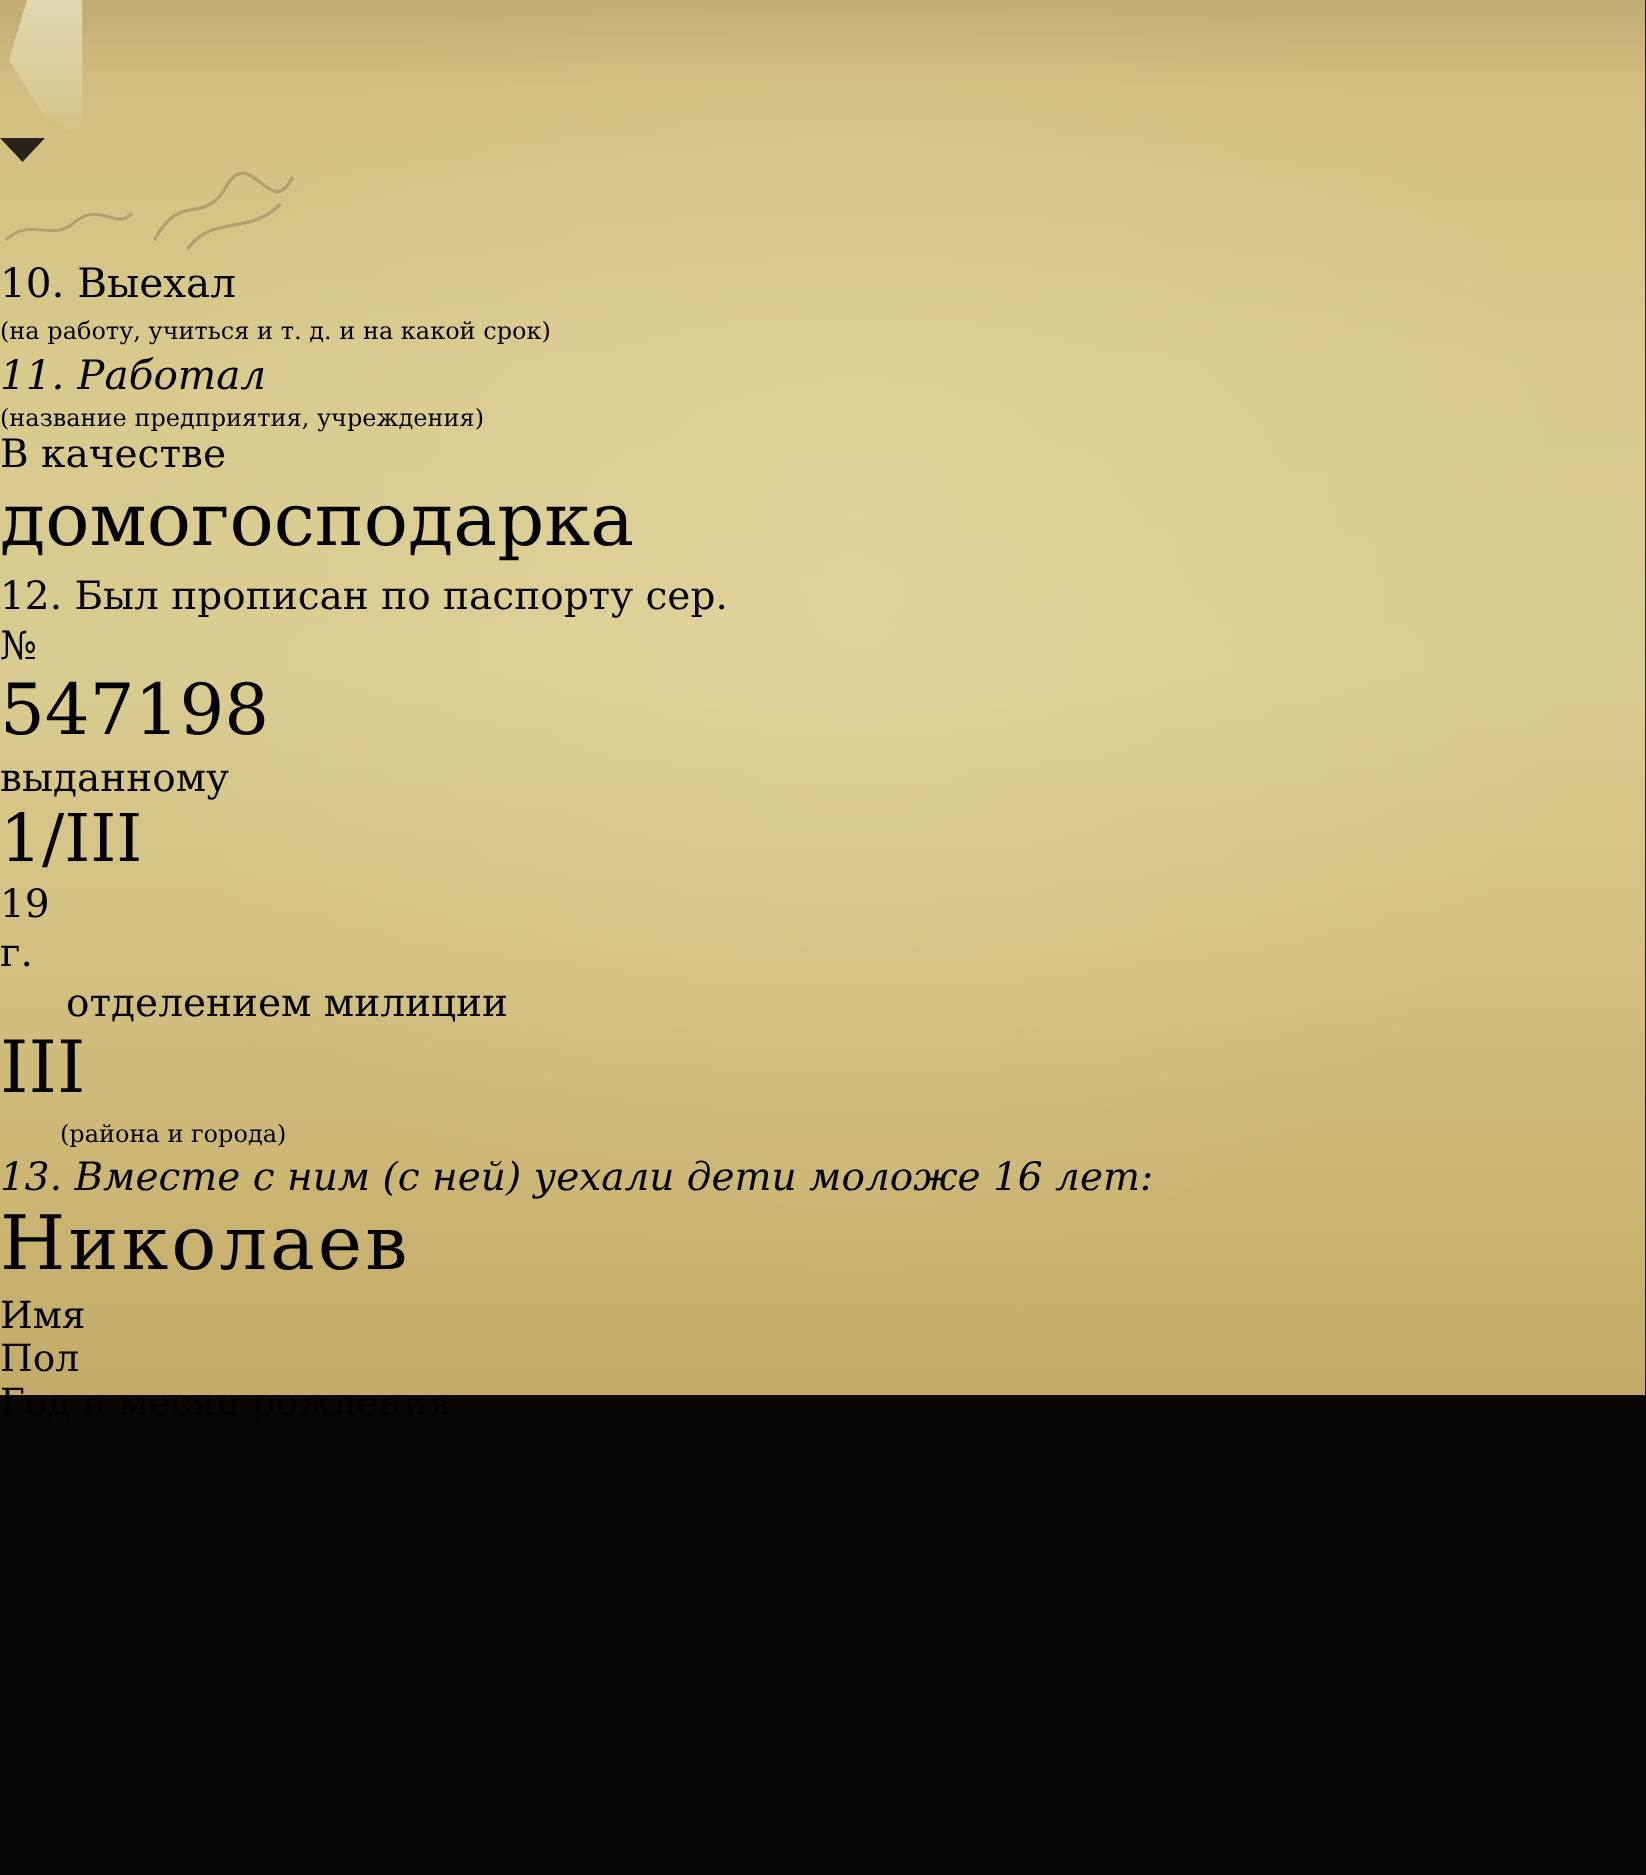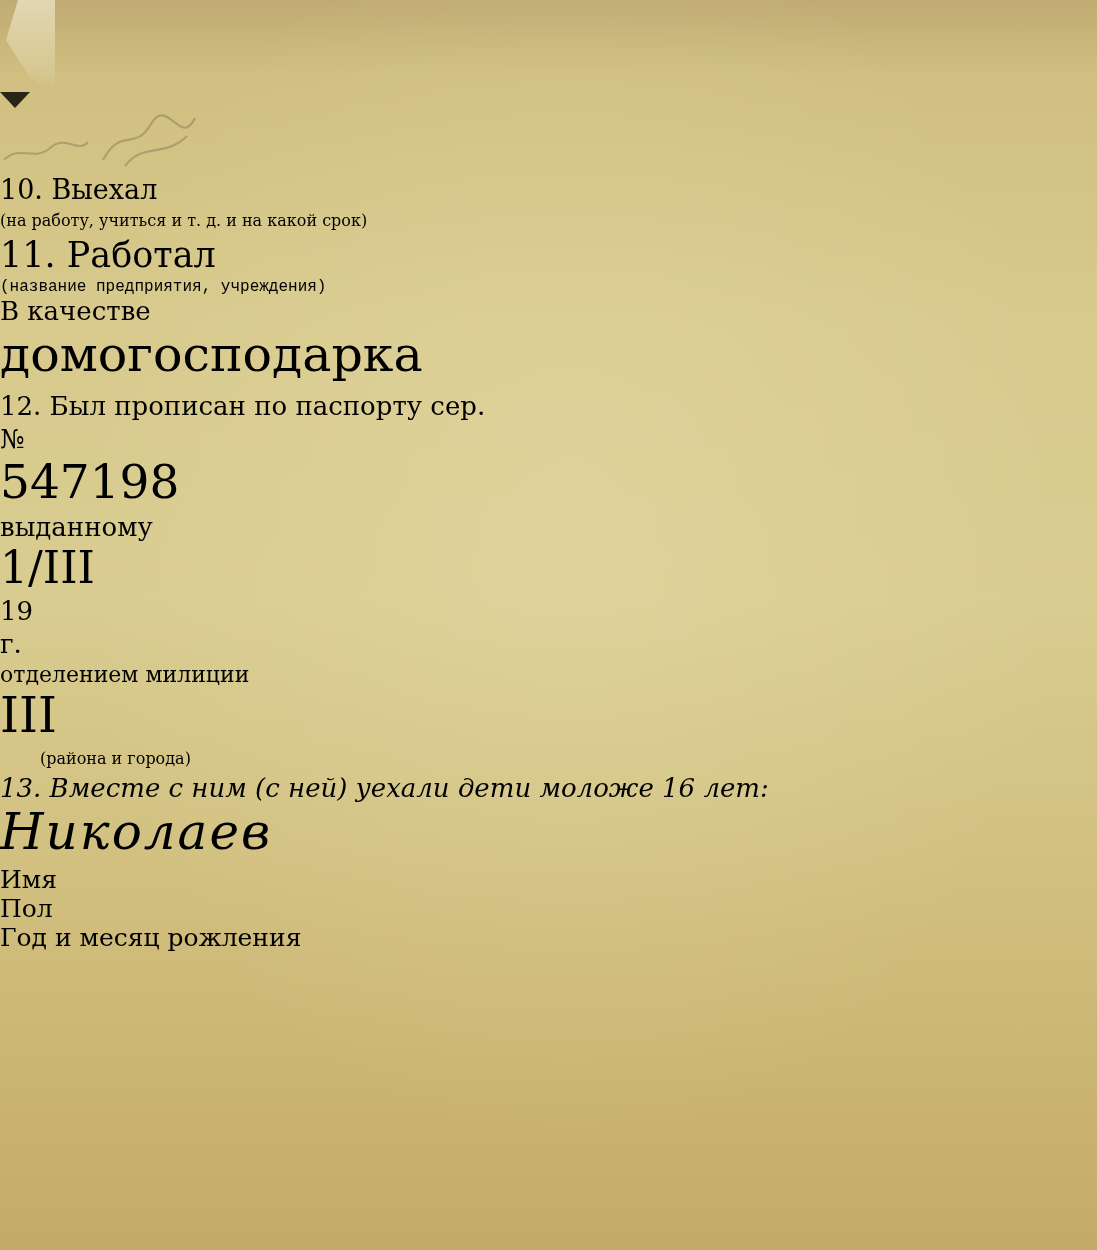--- a/index.html
+++ b/index.html
@@ -1,18 +1,18 @@
 <!DOCTYPE html>
 <html><head>
 <meta charset="utf-8">
 <style>
   html,body{margin:0;padding:0;background:#070604;}
   #canvas{position:relative;width:1097px;height:1250px;background:#0a0806;overflow:hidden;
           font-family:"DejaVu Serif", serif;}
-  #paper{position:absolute;left:0;top:0;width:1097px;height:1250px;
+  #paper{position:absolute;left:0;top:0;width:1097px;height:930px;
     background:
       radial-gradient(ellipse at 52% 42%, rgba(255,250,220,0.16), rgba(255,250,220,0) 62%),
       linear-gradient(180deg,#c0ab72 0%,#d0bf80 6%,#d8ca8d 26%,#d9cc90 48%,#d2c181 68%,#cbb573 86%,#c3aa68 100%);
     clip-path:polygon(9px 8px,420px 3px,957px 1px,969px 16px,983px 3px,1089px 7px,1093px 260px,1087px 520px,1092px 820px,1088px 1060px,1093px 1245px,760px 1242px,420px 1246px,120px 1242px,11px 1247px,3px 1120px,10px 980px,4px 840px,11px 690px,5px 540px,12px 420px,6px 280px,11px 160px,4px 60px;}
   #paper:after{content:"";position:absolute;inset:0;box-shadow:inset 0 0 70px rgba(70,45,12,0.30), inset 0 18px 26px rgba(40,25,5,0.28);pointer-events:none;}
   .p{position:absolute;white-space:nowrap;}
   .print{color:#7c1d10;font-weight:bold;letter-spacing:1px;word-spacing:7px;
          text-shadow:0 0 1px rgba(110,30,14,.55);}
   .cap{color:#892013;font-weight:bold;font-size:18px;letter-spacing:1.2px;word-spacing:4px;
        text-shadow:0 0 1px rgba(120,35,16,.5);}
@@ -43,23 +43,23 @@
     
     <div class="p print" style="left:33px;top:86px;font-size:27px;">10. Выехал</div>
     <div class="u" style="left:200px;top:119px;width:788px;height:4px;"></div>
     <div class="u" style="left:560px;top:126px;width:470px;height:2px;opacity:.55;"></div>
     <div class="p cap" style="left:366px;top:128px;">(на работу, учиться и т. д. и на какой срок)</div>
 
     <div class="u" style="left:28px;top:148px;width:1014px;height:2px;"></div>
     <div class="u" style="left:28px;top:155px;width:1014px;height:3px;"></div>
 
     
-    <div class="p print" style="left:33px;top:166px;font-size:35px;">11. Работал</div>
+    <div class="p print" style="left:33px;top:166px;font-size:27px;font-style:italic;">11. Работал</div>
     <div class="u" style="left:200px;top:196px;width:816px;height:3px;"></div>
-    <div class="p cap" style="left:426px;top:200px;font-family:Liberation Mono, monospace;">(название предприятия, учреждения)</div>
+    <div class="p cap" style="left:426px;top:200px;">(название предприятия, учреждения)</div>
     <div class="p print" style="left:72px;top:215px;font-size:26px;">В качестве</div>
     <div class="p hw" style="left:288px;top:189px;font-size:49px;">домогосподарка</div>
     <div class="u" style="left:248px;top:243px;width:768px;height:3px;"></div>
 
     <div class="u" style="left:28px;top:262px;width:1014px;height:2px;"></div>
     <div class="u" style="left:28px;top:269px;width:1014px;height:3px;"></div>
 
     
     <div class="p print" style="left:33px;top:282px;font-size:26px;">12. Был прописан по паспорту сер.</div>
     <div class="u" style="left:478px;top:314px;width:182px;height:3px;"></div>
@@ -67,31 +67,31 @@
     <div class="p hw" style="left:733px;top:256px;font-size:47px;">547198</div>
     <div class="u" style="left:718px;top:314px;width:150px;height:3px;"></div>
     <div class="p print" style="left:870px;top:284px;font-size:26px;">выданному</div>
 
     <div class="p hw" style="left:128px;top:294px;font-size:44px;">1/III</div>
     <div class="u" style="left:82px;top:352px;width:248px;height:3px;"></div>
     <div class="p print" style="left:360px;top:320px;font-size:26px;">19</div>
     <div class="u" style="left:390px;top:352px;width:64px;height:3px;"></div>
     <div class="p print" style="left:462px;top:320px;font-size:26px;">г.</div>
     <div class="u" style="left:492px;top:352px;width:100px;height:3px;"></div>
-    <div class="p print" style="left:600px;top:320px;font-size:22px;">отделением милиции</div>
+    <div class="p print" style="left:600px;top:320px;font-size:26px;padding-left:44px;">отделением милиции</div>
     <div class="p hw" style="left:886px;top:286px;font-size:48px;">III</div>
     <div class="u" style="left:876px;top:352px;width:122px;height:3px;"></div>
     <div class="u" style="left:1008px;top:348px;width:54px;height:3px;"></div>
     <div class="p cap" style="left:800px;top:356px;padding-left:40px;">(района и города)</div>
 
     <div class="u" style="left:28px;top:384px;width:1020px;height:5px;"></div>
 
     
     <div class="p print" style="left:33px;top:400px;font-size:26px;font-style:italic;">13. Вместе с ним (с ней) уехали дети моложе 16 лет:</div>
-    <div class="p hw" style="left:748px;top:370px;font-size:50px;letter-spacing:2px;font-style:italic;">Николаев</div>
+    <div class="p hw" style="left:748px;top:370px;font-size:50px;letter-spacing:2px;">Николаев</div>
 
     
     <div class="u" style="left:28px;top:446px;width:1034px;height:4px;"></div>
     <div class="p print" style="left:175px;top:457px;font-size:25px;">Имя</div>
     <div class="p print" style="left:411px;top:457px;font-size:25px;">Пол</div>
     <div class="p print" style="left:638px;top:457px;font-size:25px;">Год и месяц рожления</div>
     <div class="u" style="left:28px;top:490px;width:1034px;height:3px;"></div>
     <div class="u" style="left:28px;top:498px;width:1034px;height:3px;"></div>
     <div class="vline" style="left:374px;top:446px;height:214px;"></div>
     

